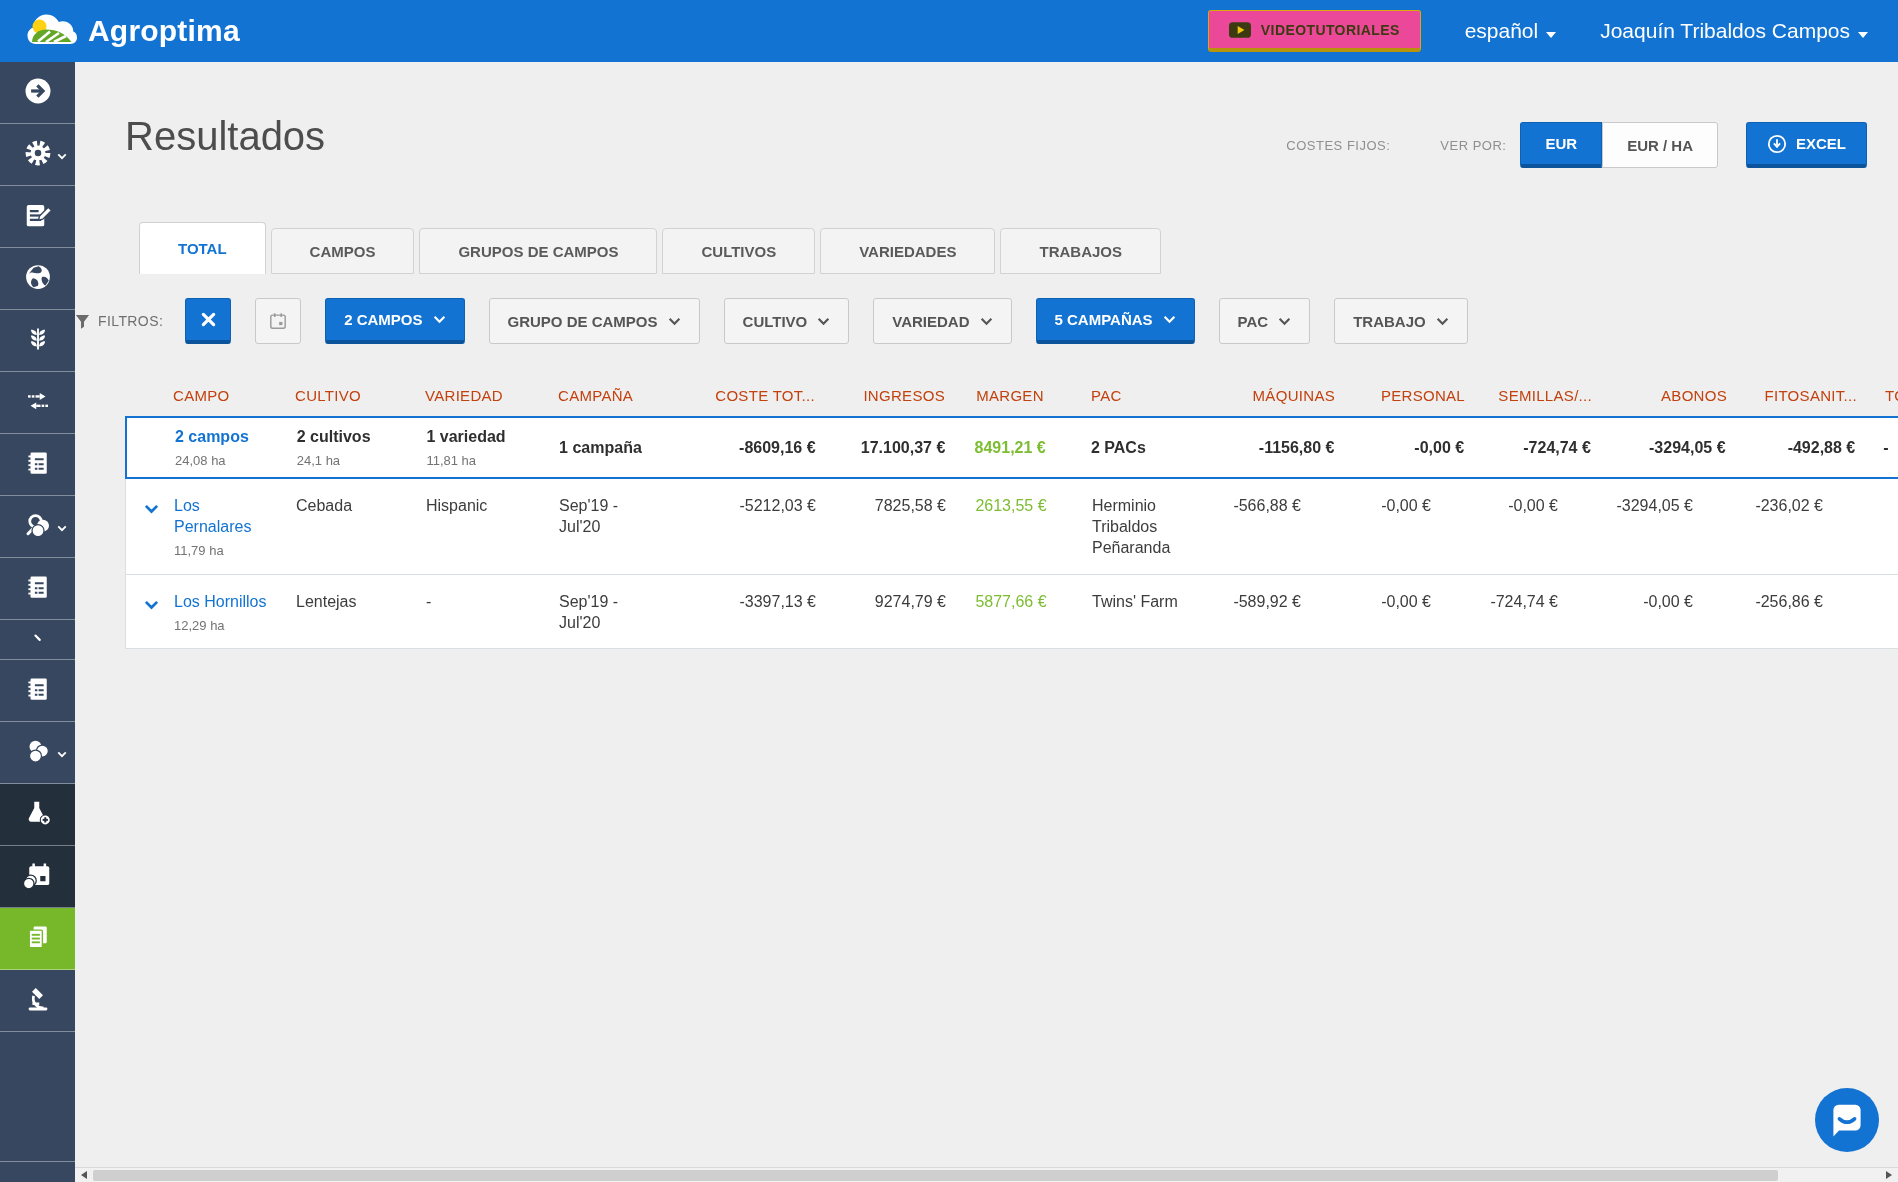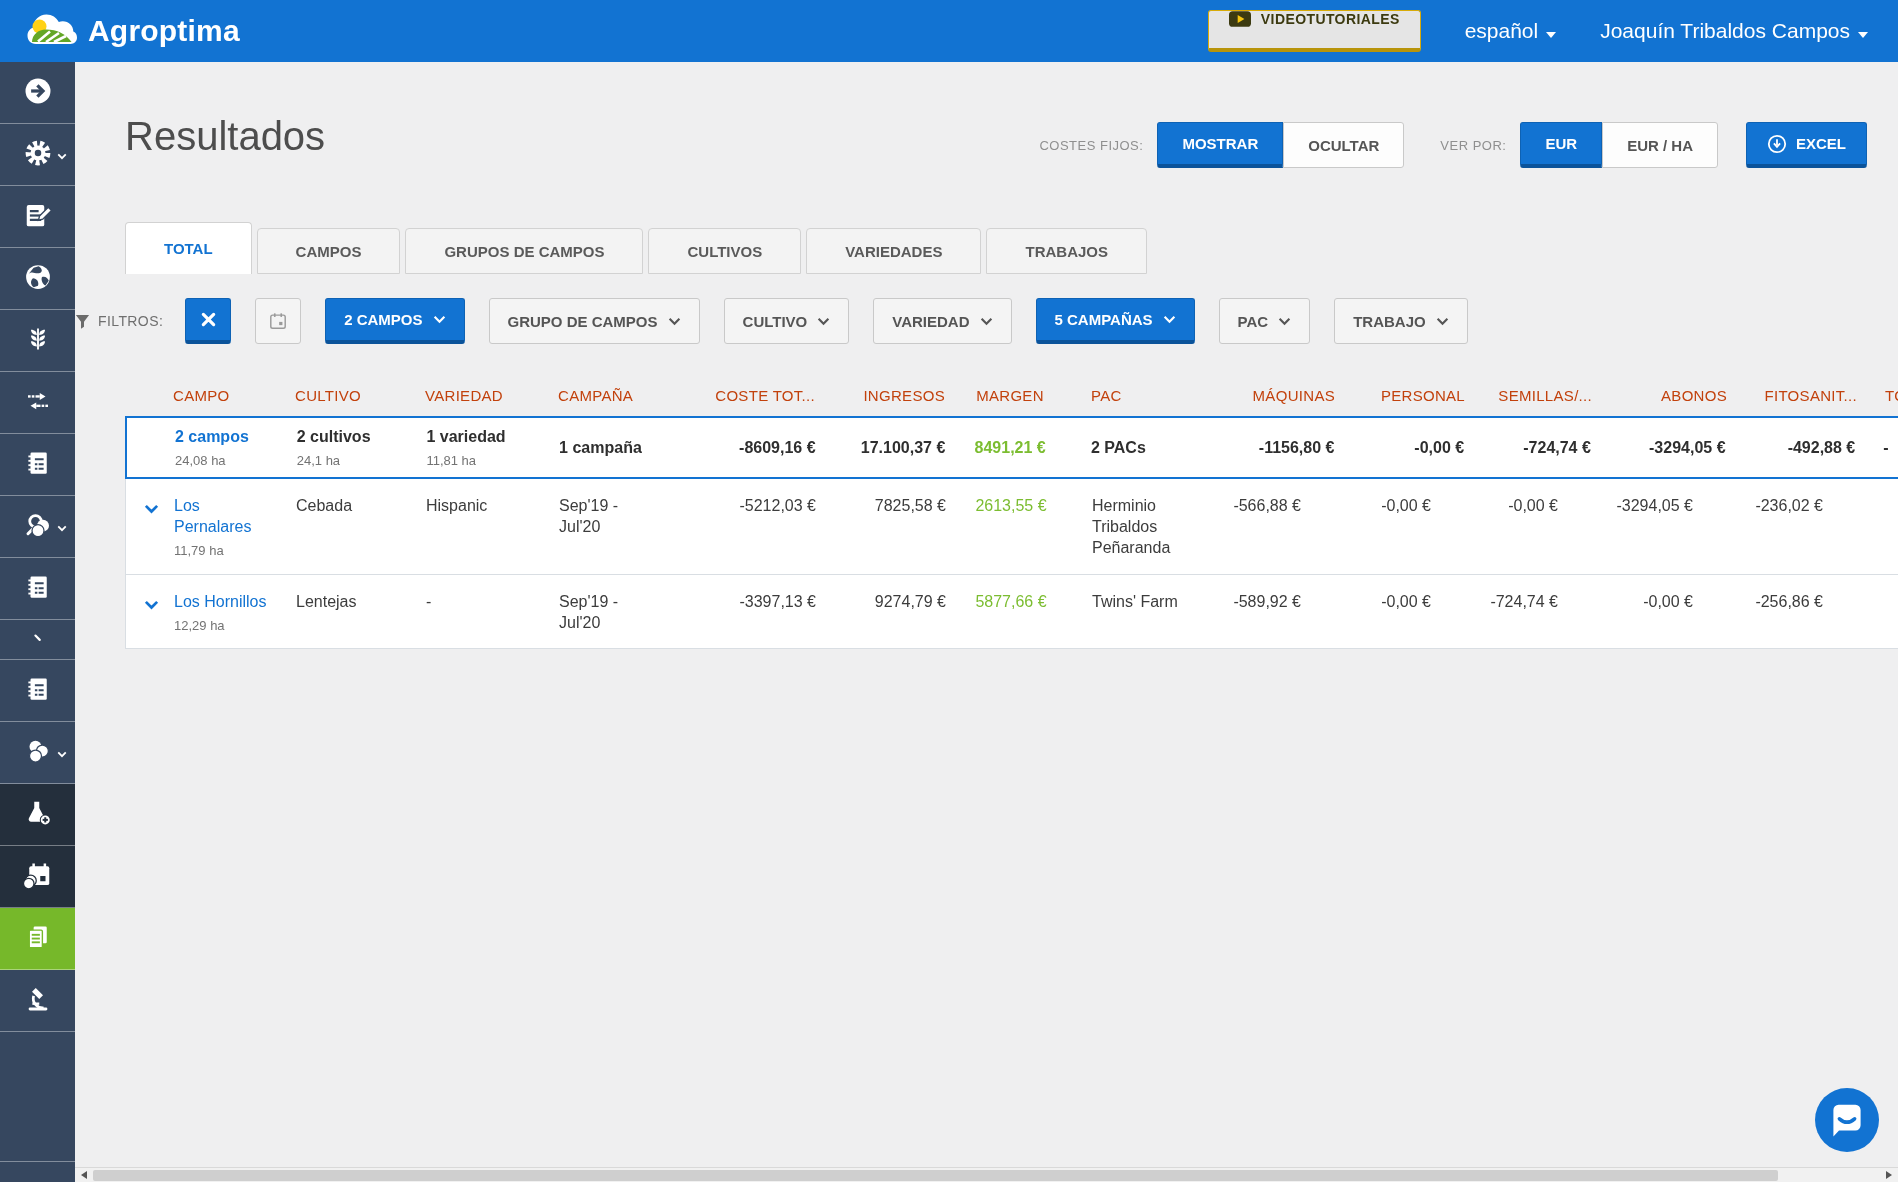--- a/index.html
+++ b/index.html
@@ -4,21 +4,21 @@
 <style>
   * { box-sizing: border-box; margin: 0; padding: 0; }
   html,body { width:1898px; height:1182px; overflow:hidden; }
   body { font-family:"Liberation Sans", sans-serif; background:#efeff0; position:relative; }
 
   
   .navbar { position:absolute; top:0; left:0; width:1898px; height:62px; background:#1273d2; display:flex; align-items:center; z-index:30; }
   .brand { display:flex; align-items:center; gap:10px; margin-left:26px; }
   .brand-text { color:#fff; font-size:30px; font-weight:600; letter-spacing:.2px; }
   .nav-right { margin-left:auto; display:flex; align-items:center; gap:44px; margin-right:30px; }
-  .yt-btn { background:#e5e5e5; border:1px solid #d8ab08; border-bottom:4px solid #b8940a; border-radius:3px; height:42px; display:flex; gap:10px; padding:0 20px; cursor:pointer; }
+  .yt-btn { background:#ec4899; border:1px solid #d8ab08; border-bottom:4px solid #b8940a; border-radius:3px; height:42px; display:flex; align-items:center; gap:10px; padding:0 20px; cursor:pointer; }
   .yt-btn span { color:#3c3a10; font-size:14px; font-weight:700; letter-spacing:.4px; }
   .nav-link { color:#fff; font-size:21px; font-weight:500; display:flex; align-items:center; gap:8px; cursor:pointer; }
 
   
   .sidebar { position:absolute; top:62px; left:0; bottom:0; width:75px; background:#36475f; z-index:20; }
   .sb-item { width:75px; height:62px; display:flex; align-items:center; justify-content:center; border-bottom:1px solid rgba(255,255,255,.38); cursor:pointer; position:relative; }
   .sb-item.small { height:40px; }
   .sb-item.dark { background:#242f3c; }
   .sb-item.active { background:#76b82a; }
   .sb-chev { position:absolute; right:8px; top:50%; transform:translateY(-50%); }
@@ -34,21 +34,21 @@
   .btn { height:46px; display:flex; align-items:center; justify-content:center; font-size:15px; font-weight:700; cursor:pointer; }
   .btn-blue { background:#1273d2; color:#fff; border:1px solid #0e62b4; border-bottom:4px solid #0b539a; }
   .btn-light { background:#fdfdfd; color:#555; border:1px solid #c9c9c9; }
   .seg .btn { padding:0 24px; }
   .seg .btn:first-child { border-radius:3px 0 0 3px; }
   .seg .btn:last-child { border-radius:0 3px 3px 0; }
   .ver-por { margin-left:36px; }
   .excel-btn { margin-left:28px; border-radius:3px; padding:0 20px; gap:9px; }
 
   
-  .tabs { display:flex; gap:5px; padding-left:50px; align-items:flex-end; height:52px; }
+  .tabs { display:flex; gap:5px; padding-left:64px; align-items:flex-end; height:52px; }
   .tab { height:46px; padding:0 38px; display:flex; align-items:center; background:#f3f3f3; border:1px solid #d2d2d2; border-radius:4px 4px 0 0; font-size:15px; font-weight:700; color:#5a5a5a; cursor:pointer; }
   .tab.active { height:52px; background:#fff; color:#1273d2; border-bottom:none; }
 
   
   .filters { display:flex; align-items:center; margin-top:24px; height:46px; gap:0; }
   .filters-label { display:flex; align-items:center; gap:8px; font-size:14px; color:#6f6f6f; letter-spacing:.4px; margin-right:22px; }
   .fbtn { border-radius:3px; margin-right:24px; }
   .icon-btn { width:46px; padding:0; }
   .drop { padding:0 18px; gap:10px; }
   .fbtn.btn-light { background:#f4f4f4; }
@@ -322,24 +322,20 @@
   </div>
   <div class="sb-filler"></div>
 </nav>
 
 <main class="content">
 
   <div class="page-header">
     <h1 class="page-title">Resultados</h1>
     <div class="controls">
       <span class="ctl-label">COSTES FIJOS:</span>
-      <div class="seg">
-        <button class="btn btn-blue">MOSTRAR</button>
-        <button class="btn btn-light">OCULTAR</button>
-      </div>
       <span class="ctl-label ver-por">VER POR:</span>
       <div class="seg">
         <button class="btn btn-blue">EUR</button>
         <button class="btn btn-light">EUR / HA</button>
       </div>
       <button class="btn btn-blue excel-btn">
         <span style="display:flex;">
           <svg width="20" height="20" viewBox="0 0 20 20">
               <circle cx="10" cy="10" r="8.2" fill="none" stroke="#fff" stroke-width="1.8"></circle>
               <path d="M10 5.3 v6" stroke="#fff" stroke-width="1.8"></path>

